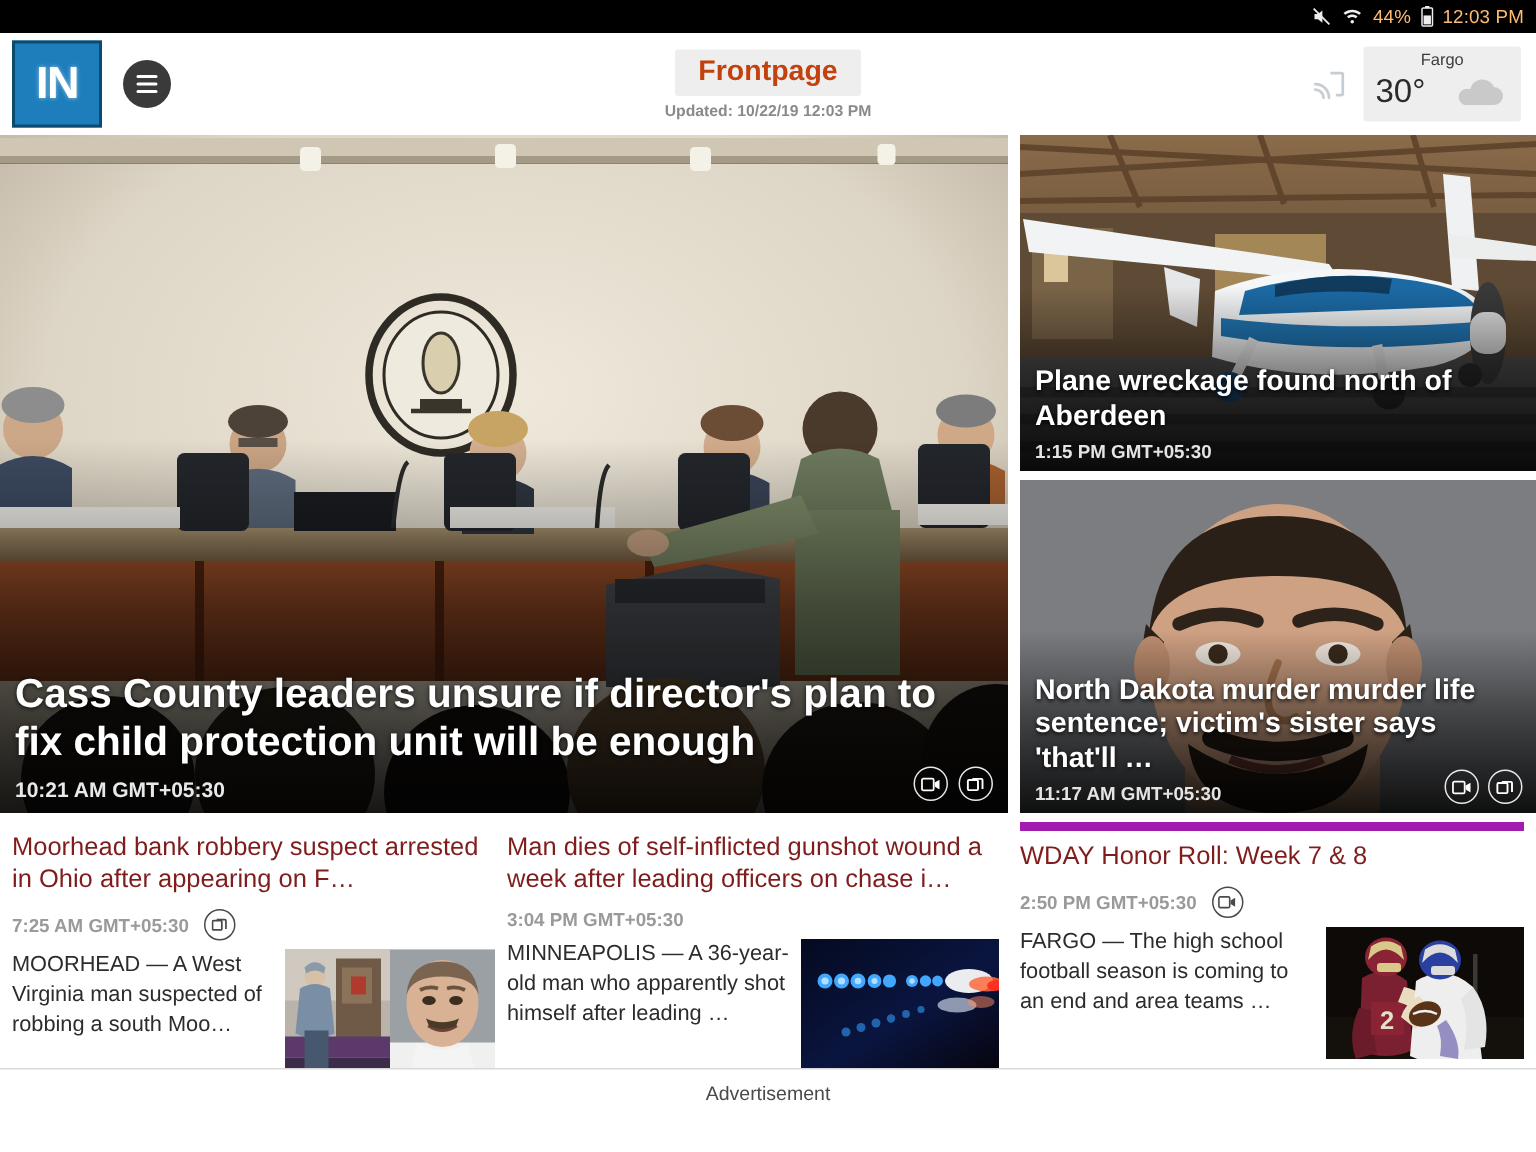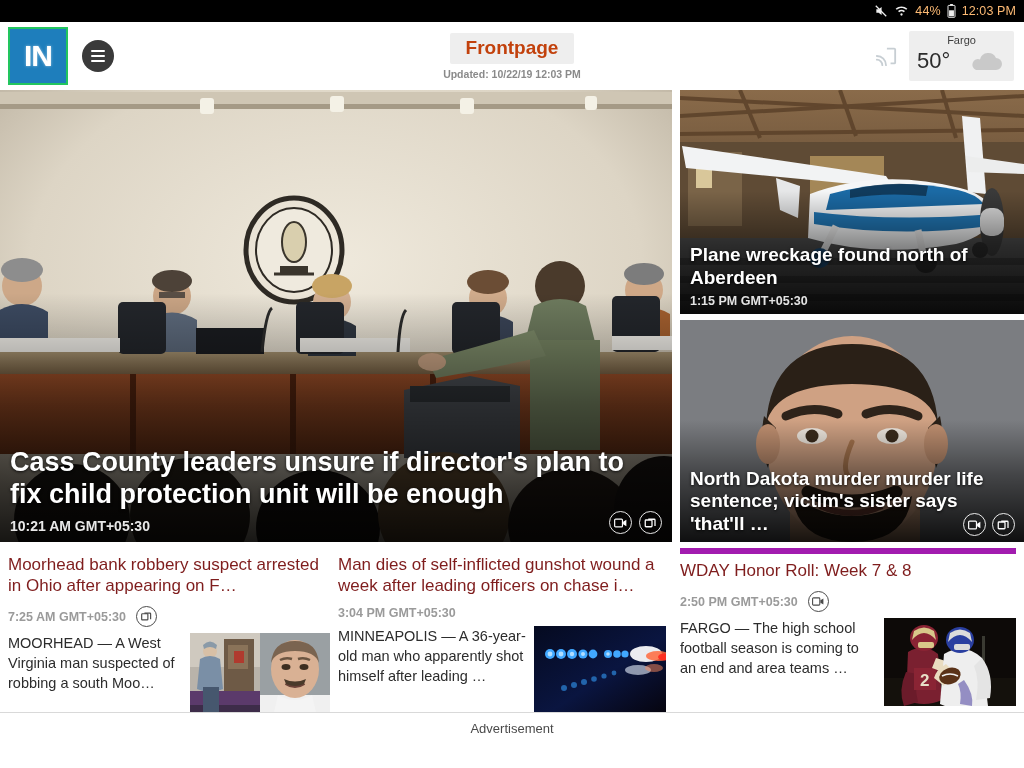--- a/index.html
+++ b/index.html
@@ -27,21 +27,21 @@
     position: absolute; left: 0; top: 22px; width: 1024px; height: 68px;
     background: #ffffff;
     display: flex; align-items: center;
   }
   .logo {
     width: 60px; height: 58px; margin-left: 8px;
     background: #1e7ebc;
     display:flex; align-items:center; justify-content:center;
     color:#fff; font-weight: 700; font-size: 30px; letter-spacing:-1px;
     font-family: "Liberation Sans", sans-serif;
-    border: 2px solid #22c55e;
+    border: 2px solid #0c4a6e;
   }
   .logo span { text-shadow: 0 0 3px rgba(255,255,255,.55); }
   .hamburger {
     width: 32px; height: 32px; border-radius: 50%;
     background: #3a3a3a; margin-left: 14px;
     display:flex; flex-direction:column; align-items:center; justify-content:center; gap:2.5px;
   }
   .hamburger i { display:block; width:14px; height:2.5px; background:#fff; border-radius:1px; }
 
   .titlewrap {
@@ -180,21 +180,21 @@
     <div class="hdr-right">
       <span class="cast-icon">
         <svg width="26" height="22" viewBox="0 0 24 24">
           <path d="M2 16a6 6 0 016 6" fill="none" stroke="#9aa7b0" stroke-width="2" stroke-linecap="round"></path>
           <path d="M2 12a10 10 0 0110 10" fill="none" stroke="#9aa7b0" stroke-width="2" stroke-linecap="round"></path>
           <path d="M13 4h8a1 1 0 011 1v14a1 1 0 01-1 1h-4" fill="none" stroke="#9aa7b0" stroke-width="2"></path>
         </svg>
       </span>
       <div class="weather">
         <div class="city">Fargo</div>
-        <div class="temp">50°</div>
+        <div class="temp">30°</div>
         <span class="cloud">
           <svg width="40" height="24" viewBox="0 0 40 24">
             <path d="M10 20h20a6 6 0 000-12 8.5 8.5 0 00-16 1.5A5.2 5.2 0 0010 20z" fill="#c9c9c9"></path>
           </svg>
         </span>
       </div>
     </div>
   </div>
 
   <div class="titlewrap">
@@ -428,20 +428,21 @@
           <path d="M172 122 q-12 28 -2 36 q6 5 14 0" stroke="#a8764f" stroke-width="5" fill="none" stroke-linecap="round"></path>
 
           <path d="M112 176 q60 40 120 0 q-6 46 -60 46 q-54 0 -60 -46z" fill="#241a12"></path>
           <path d="M128 172 q44 18 88 0" stroke="#241a12" stroke-width="13" fill="none" stroke-linecap="round"></path>
           <path d="M140 186 q32 14 62 0" stroke="#6b3a30" stroke-width="6" fill="none"></path>
         </svg>
       </div>
       <div class="overlay-grad"></div>
       <div class="side-text">
         <div class="side-headline">North Dakota murder murder life sentence; victim's sister says 'that'll …</div>
+        <div class="side-time">11:17 AM GMT+05:30</div>
       </div>
       <div class="side-badges">
         <span class="badge-circle">
           <svg width="13" height="10" viewBox="0 0 20 14">
               <rect x="1" y="1" width="12" height="12" rx="1.5" fill="none" stroke="#fff" stroke-width="1.8"></rect>
               <path d="M14 5l5-3v10l-5-3z" fill="#fff"></path>
             </svg>
         </span>
         <span class="badge-circle">
           <svg width="13" height="12" viewBox="0 0 16 16">

